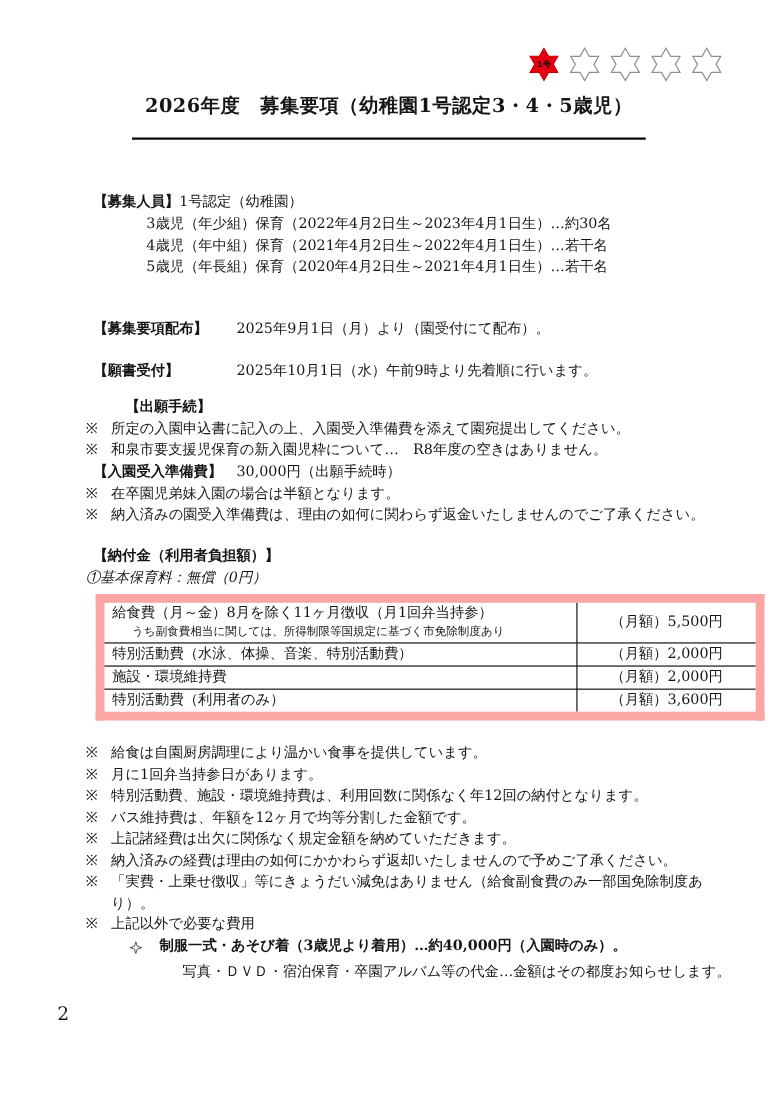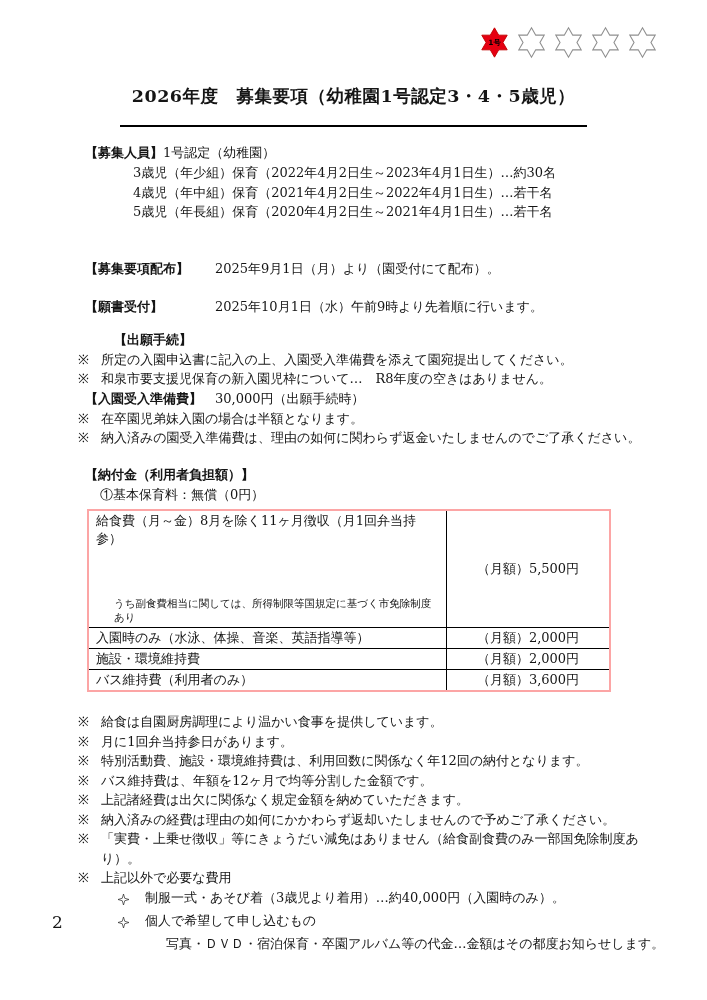--- a/index.html
+++ b/index.html
@@ -1,57 +1,57 @@
 <!DOCTYPE html>
 <html><head>
 <meta charset="utf-8">
 <style>
   html,body{margin:0;padding:0;}
   body{
     width:707px;height:1000px;background:#ffffff;color:#151515;
     font-family:"DejaVu Serif","Liberation Serif",serif;
     font-size:13px;position:relative;overflow:hidden;
   }
-  .stars{position:absolute;top:25px;right:48px;display:flex;gap:4px;}
+  .stars{position:absolute;top:41px;right:48px;display:flex;gap:4px;}
   .star{width:33px;height:35px;display:block;}
   .star .outline{fill:#ffffff;stroke:#8f8f8f;stroke-width:1.2;}
   .star .filled{fill:#e60012;stroke:#c00000;stroke-width:1;}
   .star text{font-size:8px;font-weight:bold;fill:#000;
     font-family:"DejaVu Sans","Liberation Sans",sans-serif;text-anchor:middle;}
   .title{
     margin:84px auto 0;width:max-content;max-width:620px;
     font-size:17.5px;font-weight:bold;letter-spacing:0.5px;
     border-bottom:2px solid #000;padding:0 12px 17px;
   }
   .content{padding:0 36px 0 78px;}
   .sec-h{font-family:"DejaVu Sans","Liberation Sans",sans-serif;font-weight:bold;}
   .kv{margin-left:7px;line-height:20px;}
   .kv .h{display:inline-block;min-width:130px;}
-  .mt-recruit{margin-top:16px;}
+  .mt-recruit{margin-top:47px;}
   .indent{padding-left:55px;line-height:19.5px;}
   .mt-dist{margin-top:37px;}
   .mt-recep{margin-top:18px;}
   .mt-proc{margin-top:13px;margin-left:36px;}
   .mt-pay{margin-top:17px;}
   .note{display:flex;line-height:19.5px;}
   .note .m{width:23px;flex:none;}
   .note .b{flex:1;}
-  .plain{margin-left:22px;line-height:19.5px;}
+  .plain{margin-left:0;line-height:19.5px;font-style:italic;}
   .mt-item2{margin-top:20px;}
   .fee-table{
-    border-collapse:collapse;margin:5px 0 0 9px;width:524px;
-    border:2px solid #fca5a5;table-layout:fixed;
+    border-collapse:collapse;margin:5px 0 0 9px;width:608px;
+    border:8px solid #fca5a5;table-layout:fixed;
   }
   .fee-table td{border:1px solid #000;padding:1px 7px;line-height:18px;vertical-align:middle;}
   .fee-table td.amount{width:148px;text-align:center;}
-  .fee-sub{display:block;font-size:10.5px;padding-left:18px;line-height:14px;padding-bottom:2px;margin-top:48px;}
+  .fee-sub{display:block;font-size:10.5px;padding-left:18px;line-height:14px;padding-bottom:2px;}
   .notes-block{margin-top:20px;}
   .ext{display:flex;padding-left:40px;line-height:20px;}
   .ext .d{width:27px;flex:none;padding-top:3px;}
-  .ext .b{flex:1;}
+  .ext .b{flex:1;font-weight:bold;}
   .detail{padding-left:88px;line-height:20px;}
   .pagenum{position:absolute;left:52px;top:912px;font-size:17px;}
 </style>
 </head>
 <body>
 
 <div class="page">
 
   <div class="stars">
     <svg class="star" viewBox="0 0 36 36">
@@ -123,29 +123,29 @@
     <table class="fee-table">
       <tbody>
         <tr>
           <td>
             <span>給食費（月～金）8月を除く11ヶ月徴収（月1回弁当持参）</span>
             <span class="fee-sub">うち副食費相当に関しては、所得制限等国規定に基づく市免除制度あり</span>
           </td>
           <td class="amount">（月額）5,500円</td>
         </tr>
         <tr>
-          <td>入園時のみ（水泳、体操、音楽、英語指導等）</td>
+          <td>特別活動費（水泳、体操、音楽、特別活動費）</td>
           <td class="amount">（月額）2,000円</td>
         </tr>
         <tr>
           <td>施設・環境維持費</td>
           <td class="amount">（月額）2,000円</td>
         </tr>
         <tr>
-          <td>バス維持費（利用者のみ）</td>
+          <td>特別活動費（利用者のみ）</td>
           <td class="amount">（月額）3,600円</td>
         </tr>
       </tbody>
     </table>
 
     <div class="notes-block">
       <div class="note">
         <span class="m">※</span>
         <span class="b">給食は自園厨房調理により温かい食事を提供しています。</span>
       </div>
@@ -177,26 +177,20 @@
         <span class="m">※</span>
         <span class="b">上記以外で必要な費用</span>
       </div>
 
       <div class="ext">
         <span class="d"><svg width="11" height="11" viewBox="0 0 16 16">
               <path d="M8 0 L9.8 6.2 L16 8 L9.8 9.8 L8 16 L6.2 9.8 L0 8 L6.2 6.2 Z" fill="#ffffff" stroke="#222" stroke-width="1"></path>
             </svg></span>
         <span class="b">制服一式・あそび着（3歳児より着用）…約40,000円（入園時のみ）。</span>
       </div>
-      <div class="ext">
-        <span class="d"><svg width="11" height="11" viewBox="0 0 16 16">
-              <path d="M8 0 L9.8 6.2 L16 8 L9.8 9.8 L8 16 L6.2 9.8 L0 8 L6.2 6.2 Z" fill="#ffffff" stroke="#222" stroke-width="1"></path>
-            </svg></span>
-        <span class="b">個人で希望して申し込むもの</span>
-      </div>
       <div class="detail">写真・ＤＶＤ・宿泊保育・卒園アルバム等の代金…金額はその都度お知らせします。</div>
     </div>
 
   </div>
 
   <div class="pagenum">2</div>
 
 </div>
 
 </body></html>

